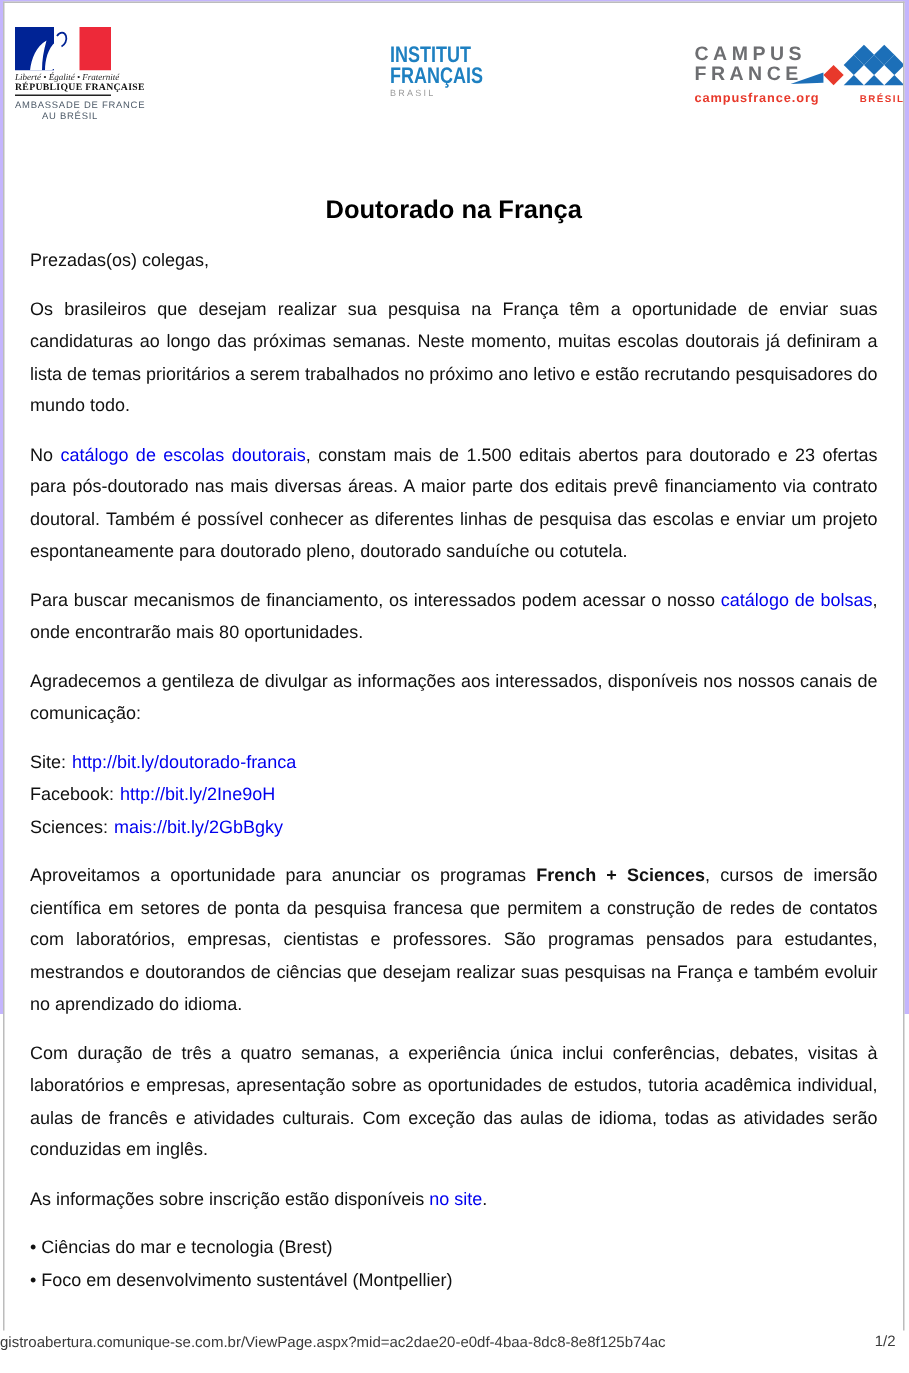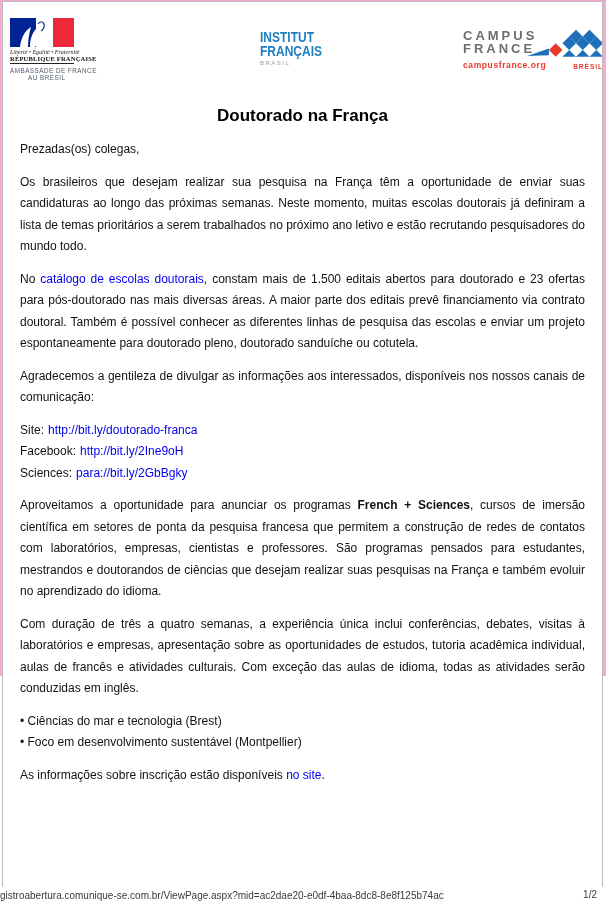--- a/index.html
+++ b/index.html
@@ -3,21 +3,21 @@
 <meta charset="utf-8">
 <style>
   html, body {
     margin: 0; padding: 0;
     width: 606px; height: 915px;
     background: #ffffff;
     font-family: "Liberation Sans", sans-serif;
     color: #111;
     overflow: hidden;
   }
-  .sheet { position: relative; width: 606px; height: 676px; background: #f9a8d4; }
+  .sheet { position: relative; width: 606px; height: 676px; background: #c4b5fd; }
 
   
   .frame {
     position: absolute; left: 2px; top: 1px;
     width: 601px; height: 886px;
     border: 1px solid #bcbcbc; border-bottom: 0;
     box-sizing: border-box;
     background: #fff;
     overflow: hidden;
   }
@@ -49,21 +49,21 @@
 
   .logo-campus { position: absolute; left: 460px; top: 28px; width: 140px; height: 44px; }
   .cf-line { color: #6D6E71; font-weight: 700; font-size: 13px; letter-spacing: 3px; line-height: 12.5px; white-space: nowrap; }
   .cf-site { color: #E8392B; font-weight: 700; font-size: 8.5px; letter-spacing: 0.6px; margin-top: 5px; white-space: nowrap; }
   .cf-diamonds { position: absolute; left: 64px; top: -5px; }
   .cf-country { position: absolute; right: 0px; top: 33px; color: #E8392B; font-weight: 700; font-size: 6.5px; letter-spacing: 1px; }
 
   
   h1.doc-title {
     text-align: center; font-size: 17px; font-weight: 700; color: #000;
-    margin: 12px 0 13px 0;
+    margin: 36px 0 13px 0;
   }
   .doc-body { padding: 0 17px; font-size: 12px; line-height: 21.5px; }
   .doc-body p { margin: 11px 0; text-align: justify; }
   .doc-body p.no-justify { text-align: left; }
   a.doc-link {
     color: #0000EE; cursor: pointer;
   }
   .channel-row { line-height: 21.5px; }
   .channel-row a.doc-link { margin-left: 4px; }
   .bullet-line { line-height: 21.5px; text-align: left; }
@@ -129,40 +129,41 @@
     <h1 class="doc-title">Doutorado na França</h1>
 
     <div class="doc-body">
 
       <p class="no-justify">Prezadas(os) colegas,</p>
 
       <p>Os brasileiros que desejam realizar sua pesquisa na França têm a oportunidade de enviar suas candidaturas ao longo das próximas semanas. Neste momento, muitas escolas doutorais já definiram a lista de temas prioritários a serem trabalhados no próximo ano letivo e estão recrutando pesquisadores do mundo todo.</p>
 
       <p><span>No </span><a class="doc-link">catálogo de escolas doutorais</a><span>, constam mais de 1.500 editais abertos para doutorado e 23 ofertas para pós-doutorado nas mais diversas áreas. A maior parte dos editais prevê financiamento via contrato doutoral. Também é possível conhecer as diferentes linhas de pesquisa das escolas e enviar um projeto espontaneamente para doutorado pleno, doutorado sanduíche ou cotutela.</span></p>
 
+      <p><span>Para buscar mecanismos de financiamento, os interessados podem acessar o nosso </span><a class="doc-link">catálogo de bolsas</a><span>, onde encontrarão mais 80 oportunidades.</span></p>
 
       <p>Agradecemos a gentileza de divulgar as informações aos interessados, disponíveis nos nossos canais de comunicação:</p>
 
       <p class="no-justify">
         <span class="channel-row" style="display:block;"><span>Site:</span><a class="doc-link">http://bit.ly/doutorado-franca</a></span>
         <span class="channel-row" style="display:block;"><span>Facebook:</span><a class="doc-link">http://bit.ly/2Ine9oH</a></span>
-        <span class="channel-row" style="display:block;"><span>Sciences:</span><a class="doc-link">para://bit.ly/2GbBgky</a></span>
+        <span class="channel-row" style="display:block;"><span>Sciences:</span><a class="doc-link">mais://bit.ly/2GbBgky</a></span>
       </p>
 
       <p><span>Aproveitamos a oportunidade para anunciar os programas </span><strong>French + Sciences</strong><span>, cursos de imersão científica em setores de ponta da pesquisa francesa que permitem a construção de redes de contatos com laboratórios, empresas, cientistas e professores. São programas pensados para estudantes, mestrandos e doutorandos de ciências que desejam realizar suas pesquisas na França e também evoluir no aprendizado do idioma.</span></p>
 
       <p>Com duração de três a quatro semanas, a experiência única inclui conferências, debates, visitas à laboratórios e empresas, apresentação sobre as oportunidades de estudos, tutoria acadêmica individual, aulas de francês e atividades culturais. Com exceção das aulas de idioma, todas as atividades serão conduzidas em inglês.</p>
 
 
+      <p class="no-justify"><span>As informações sobre inscrição estão disponíveis </span><a class="doc-link">no site</a><span>.</span></p>
+
       <p class="no-justify">
         <span class="bullet-line" style="display:block;">• Ciências do mar e tecnologia (Brest)</span>
         <span class="bullet-line" style="display:block;">• Foco em desenvolvimento sustentável (Montpellier)</span>
       </p>
-
-      <p class="no-justify"><span>As informações sobre inscrição estão disponíveis </span><a class="doc-link">no site</a><span>.</span></p>
 
     </div>
   </div>
 
   <div class="print-footer">
     <span class="footer-url">gistroabertura.comunique-se.com.br/ViewPage.aspx?mid=ac2dae20-e0df-4baa-8dc8-8e8f125b74ac</span>
     <span class="footer-page">1/2</span>
   </div>
 </div>
 

